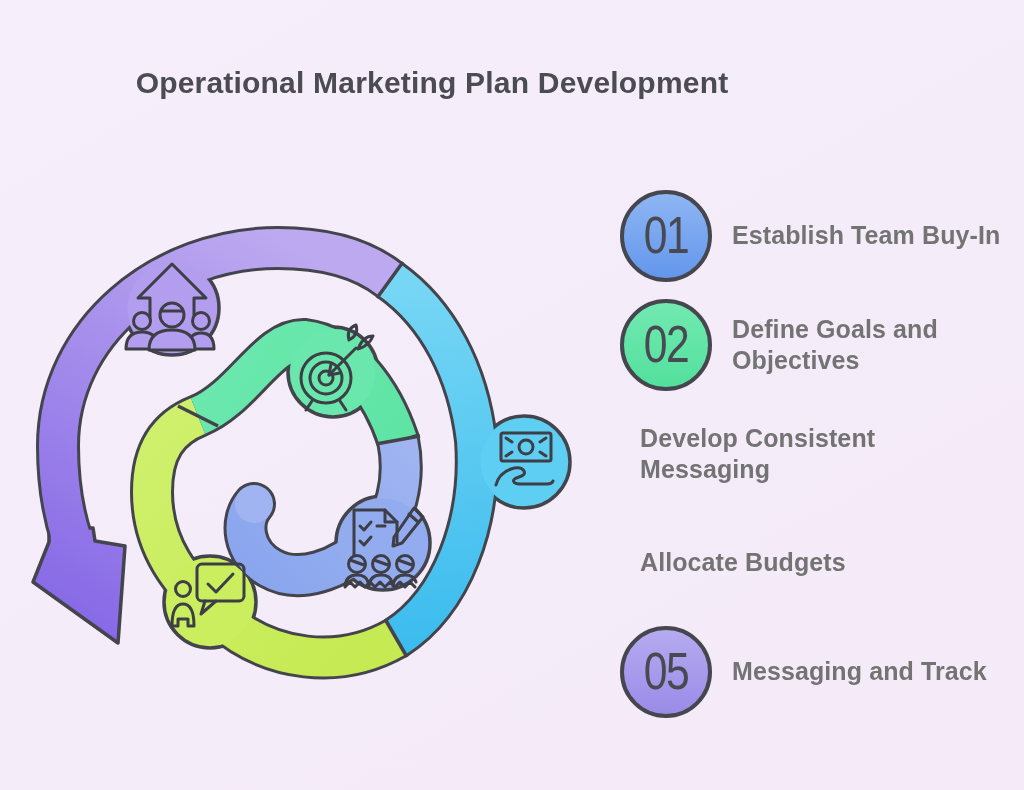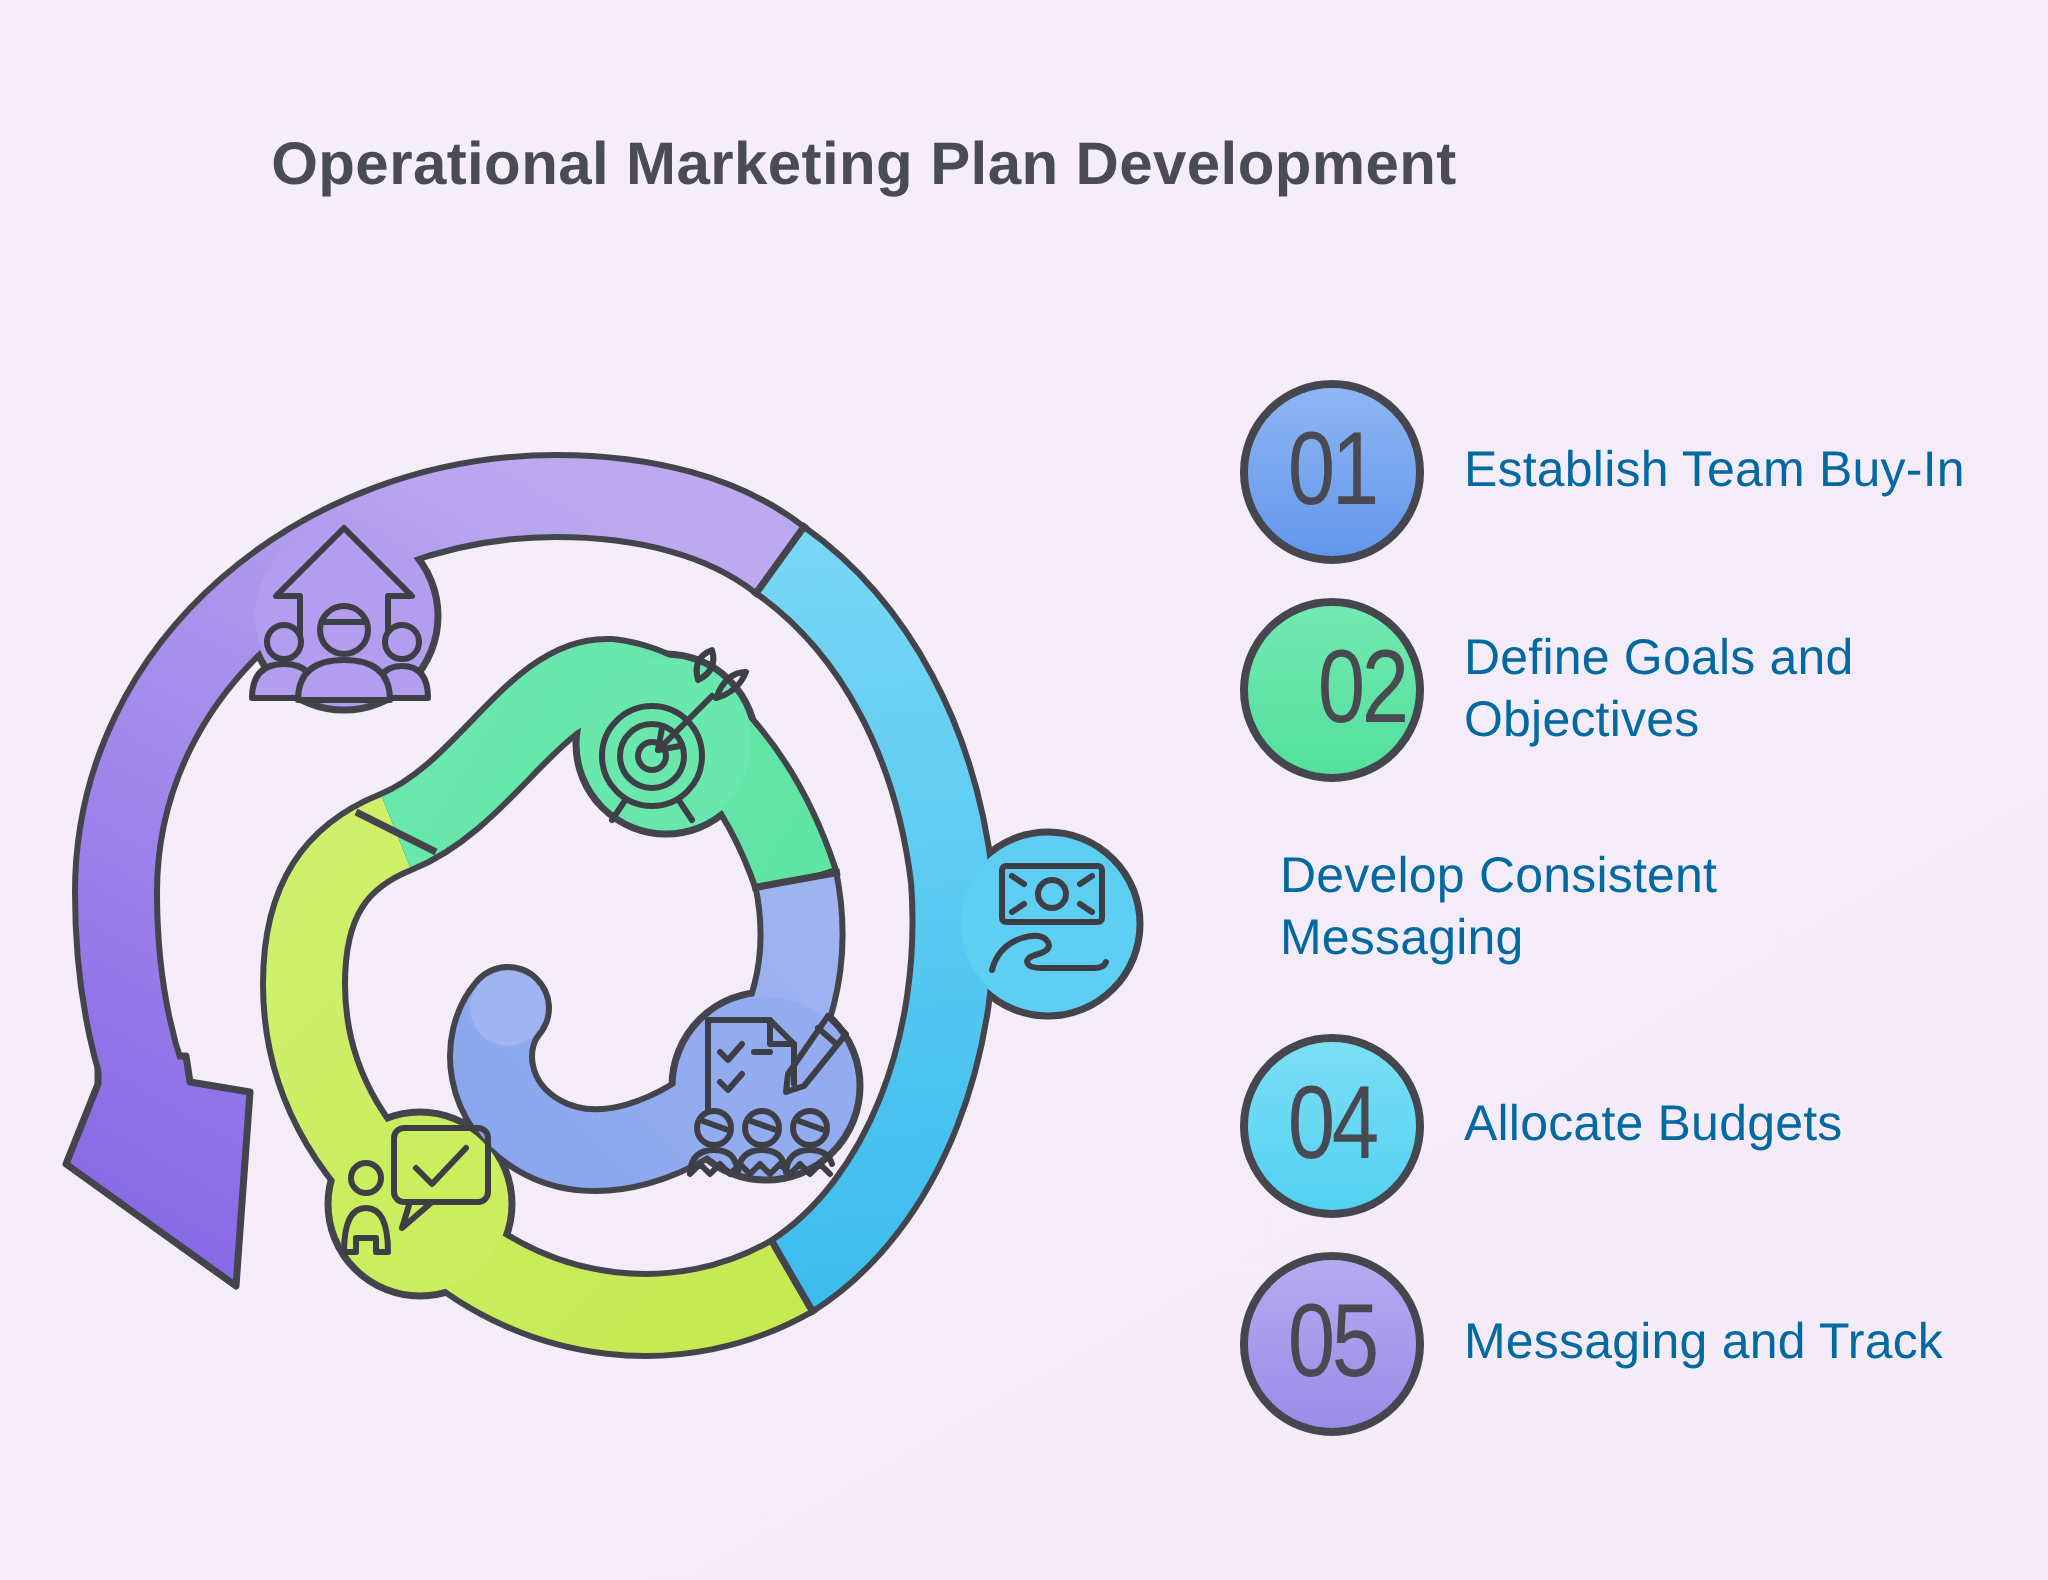--- a/index.html
+++ b/index.html
@@ -23,21 +23,21 @@
   .step-circle {
     width:92px; height:92px; min-width:92px; border-radius:50%;
     border:4px solid #46464E;
     display:flex; align-items:center; justify-content:center;
   }
   .step-num {
     font-size:52px; font-weight:400; color:#494951;
     letter-spacing:-2px; transform:scaleX(.82) translateY(-1px);
   }
   .step-label {
-    margin-left:20px; font-size:25px; font-weight:400; color:#0369a1;
+    margin-left:20px; font-size:25px; font-weight:700; color:#737373;
     line-height:1.25; white-space:pre-line; letter-spacing:.1px;
   }
 </style>
 </head>
 <body>
 
 <div class="page-title">Operational Marketing Plan Development</div>
 
 <div class="spiral-wrap">
 <svg width="600" height="580" viewBox="0 0 600 580" xmlns="http://www.w3.org/2000/svg">
@@ -162,34 +162,31 @@
 </div>
 
 <div class="steps">
   <div class="step-row">
     <div class="step-circle" style="background: linear-gradient(rgb(142, 182, 243), rgb(99, 150, 236));">
       <span class="step-num">01</span>
     </div>
     <div class="step-label">Establish Team Buy-In</div>
   </div>
   <div class="step-row">
-    <div class="step-circle" style="background: linear-gradient(rgb(114, 233, 177), rgb(83, 224, 157)); justify-content: flex-end;">
+    <div class="step-circle" style="background: linear-gradient(rgb(114, 233, 177), rgb(83, 224, 157));">
       <span class="step-num">02</span>
     </div>
     <div class="step-label">Define Goals and
 Objectives</div>
   </div>
   <div class="step-row">
     <div class="step-label">Develop Consistent
 Messaging</div>
   </div>
   <div class="step-row">
-    <div class="step-circle" style="background: linear-gradient(rgb(123, 222, 245), rgb(82, 209, 242));">
-      <span class="step-num">04</span>
-    </div>
     <div class="step-label">Allocate Budgets</div>
   </div>
   <div class="step-row">
     <div class="step-circle" style="background: linear-gradient(rgb(182, 170, 240), rgb(154, 139, 232));">
       <span class="step-num">05</span>
     </div>
     <div class="step-label">Messaging and Track</div>
   </div>
 </div>
 

